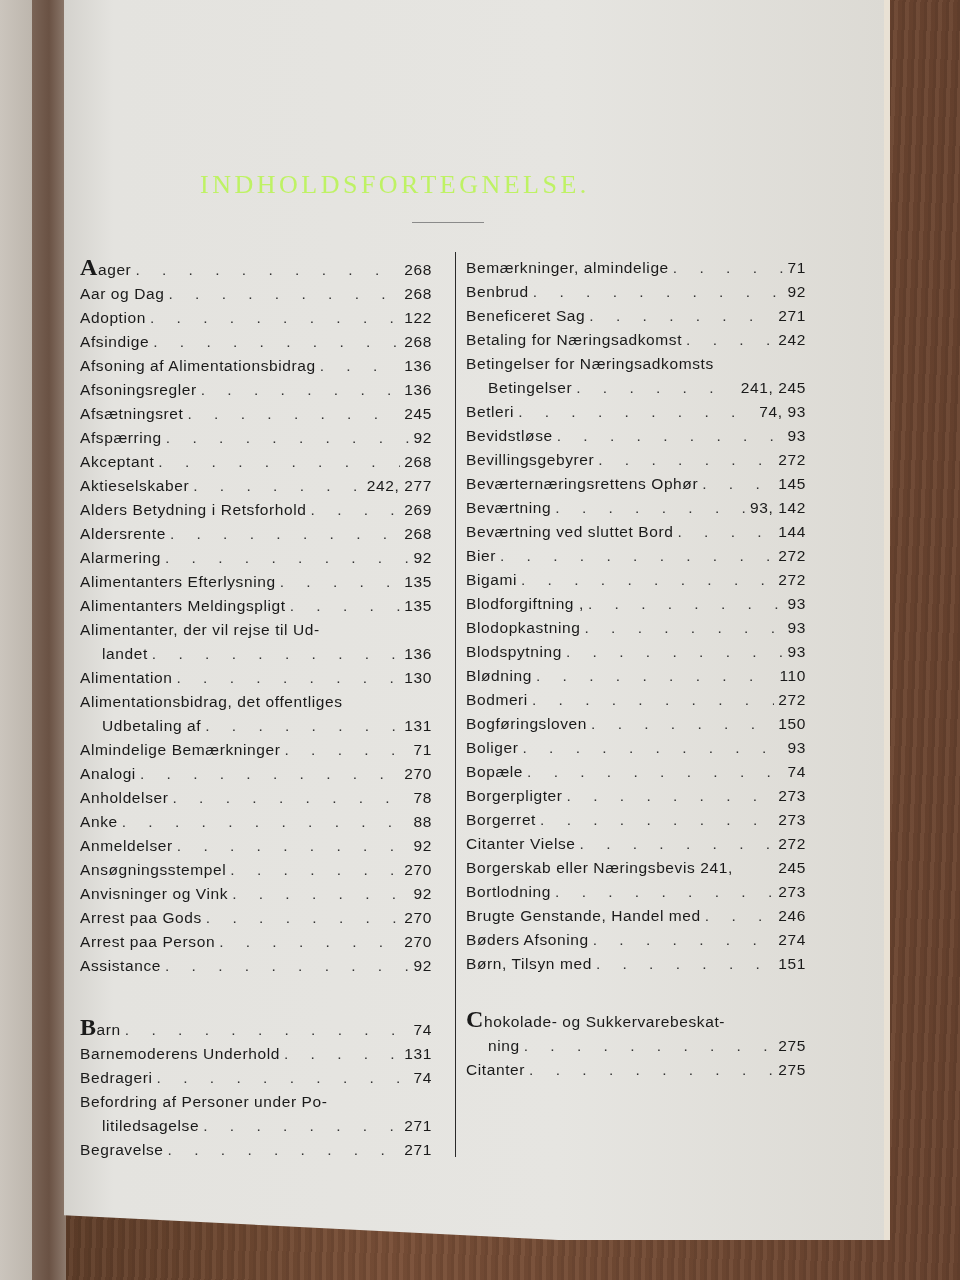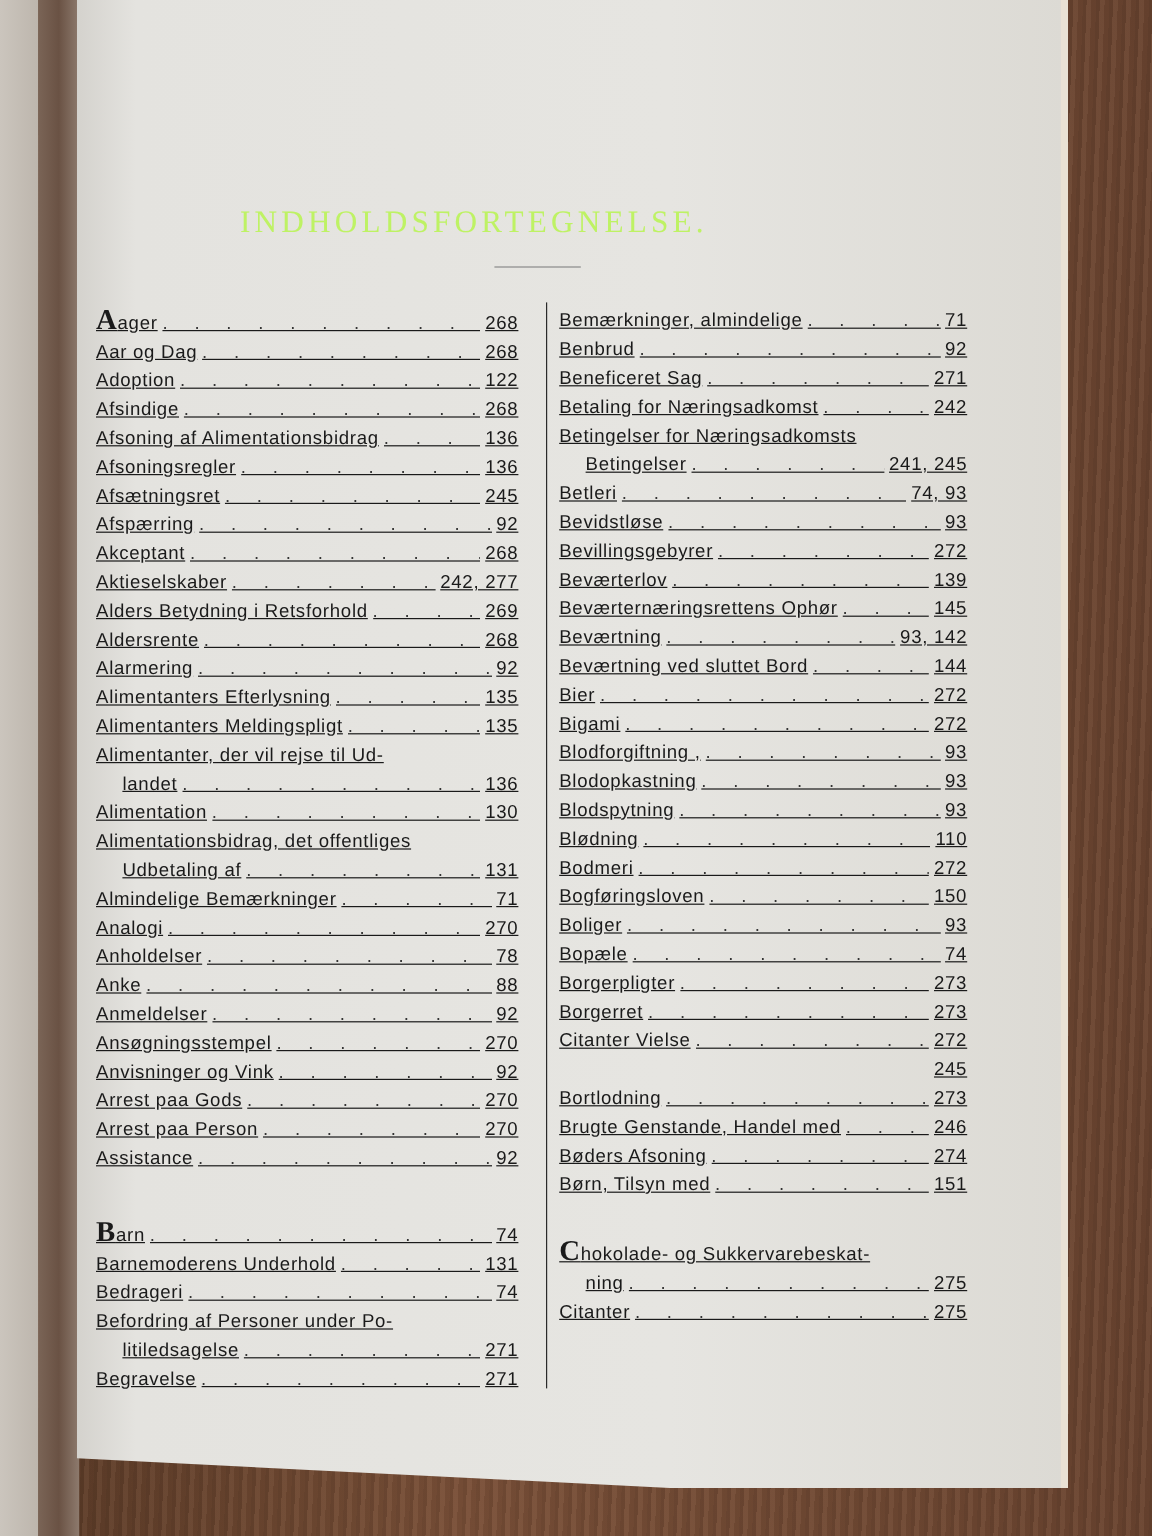--- a/index.html
+++ b/index.html
@@ -37,21 +37,21 @@
   }
   .title-rule {
     position: absolute; left: 412px; top: 222px; width: 72px; height: 1px;
     background: #8a8a8a;
   }
   .divider {
     position: absolute; left: 455px; top: 252px; width: 1px; height: 905px;
     background: #2a2a2a;
   }
   .col {
-    position: absolute; color: #1a1a1a; font-family: "Liberation Sans", "DejaVu Sans", sans-serif; text-decoration: underline;
+    position: absolute; color: #1a1a1a; font-family: "Liberation Sans", "DejaVu Sans", sans-serif;
   }
   .col-left { left: 80px; top: 258px; width: 352px; }
   .col-right { left: 466px; top: 256px; width: 340px; }
   .entry { position: relative; font-size: 15.5px; line-height: 24px; letter-spacing: 0.6px; }
   .entry .row { display: flex; align-items: baseline; }
   .entry .label { white-space: nowrap; }
   .entry .dots {
     flex: 1; overflow: hidden; white-space: nowrap; margin: 0 4px;
     letter-spacing: 9px; color: #333;
   }
@@ -371,27 +371,20 @@
       </div>
       <div class="entry">
         <div class="row">
           <span class="label"><span>Bevillingsgebyrer</span></span>
           <span class="dots"></span>
           <span class="pages">272</span>
         </div>
       </div>
       <div class="entry">
         <div class="row">
-          <span class="label"><span>Beværterlov</span></span>
-          <span class="dots"></span>
-          <span class="pages">139</span>
-        </div>
-      </div>
-      <div class="entry">
-        <div class="row">
           <span class="label"><span>Beværternæringsrettens Ophør</span></span>
           <span class="dots"></span>
           <span class="pages">145</span>
         </div>
       </div>
       <div class="entry">
         <div class="row">
           <span class="label"><span>Beværtning</span></span>
           <span class="dots"></span>
           <span class="pages">93, 142</span>
@@ -490,20 +483,21 @@
       </div>
       <div class="entry">
         <div class="row">
           <span class="label"><span>Citanter Vielse</span></span>
           <span class="dots"></span>
           <span class="pages">272</span>
         </div>
       </div>
       <div class="entry">
         <div class="row">
+          <span class="label"><span>Borgerskab eller Næringsbevis 241,</span></span>
           <span class="dots" style="visibility: hidden;"></span>
           <span class="pages">245</span>
         </div>
       </div>
       <div class="entry">
         <div class="row">
           <span class="label"><span>Bortlodning</span></span>
           <span class="dots"></span>
           <span class="pages">273</span>
         </div>

